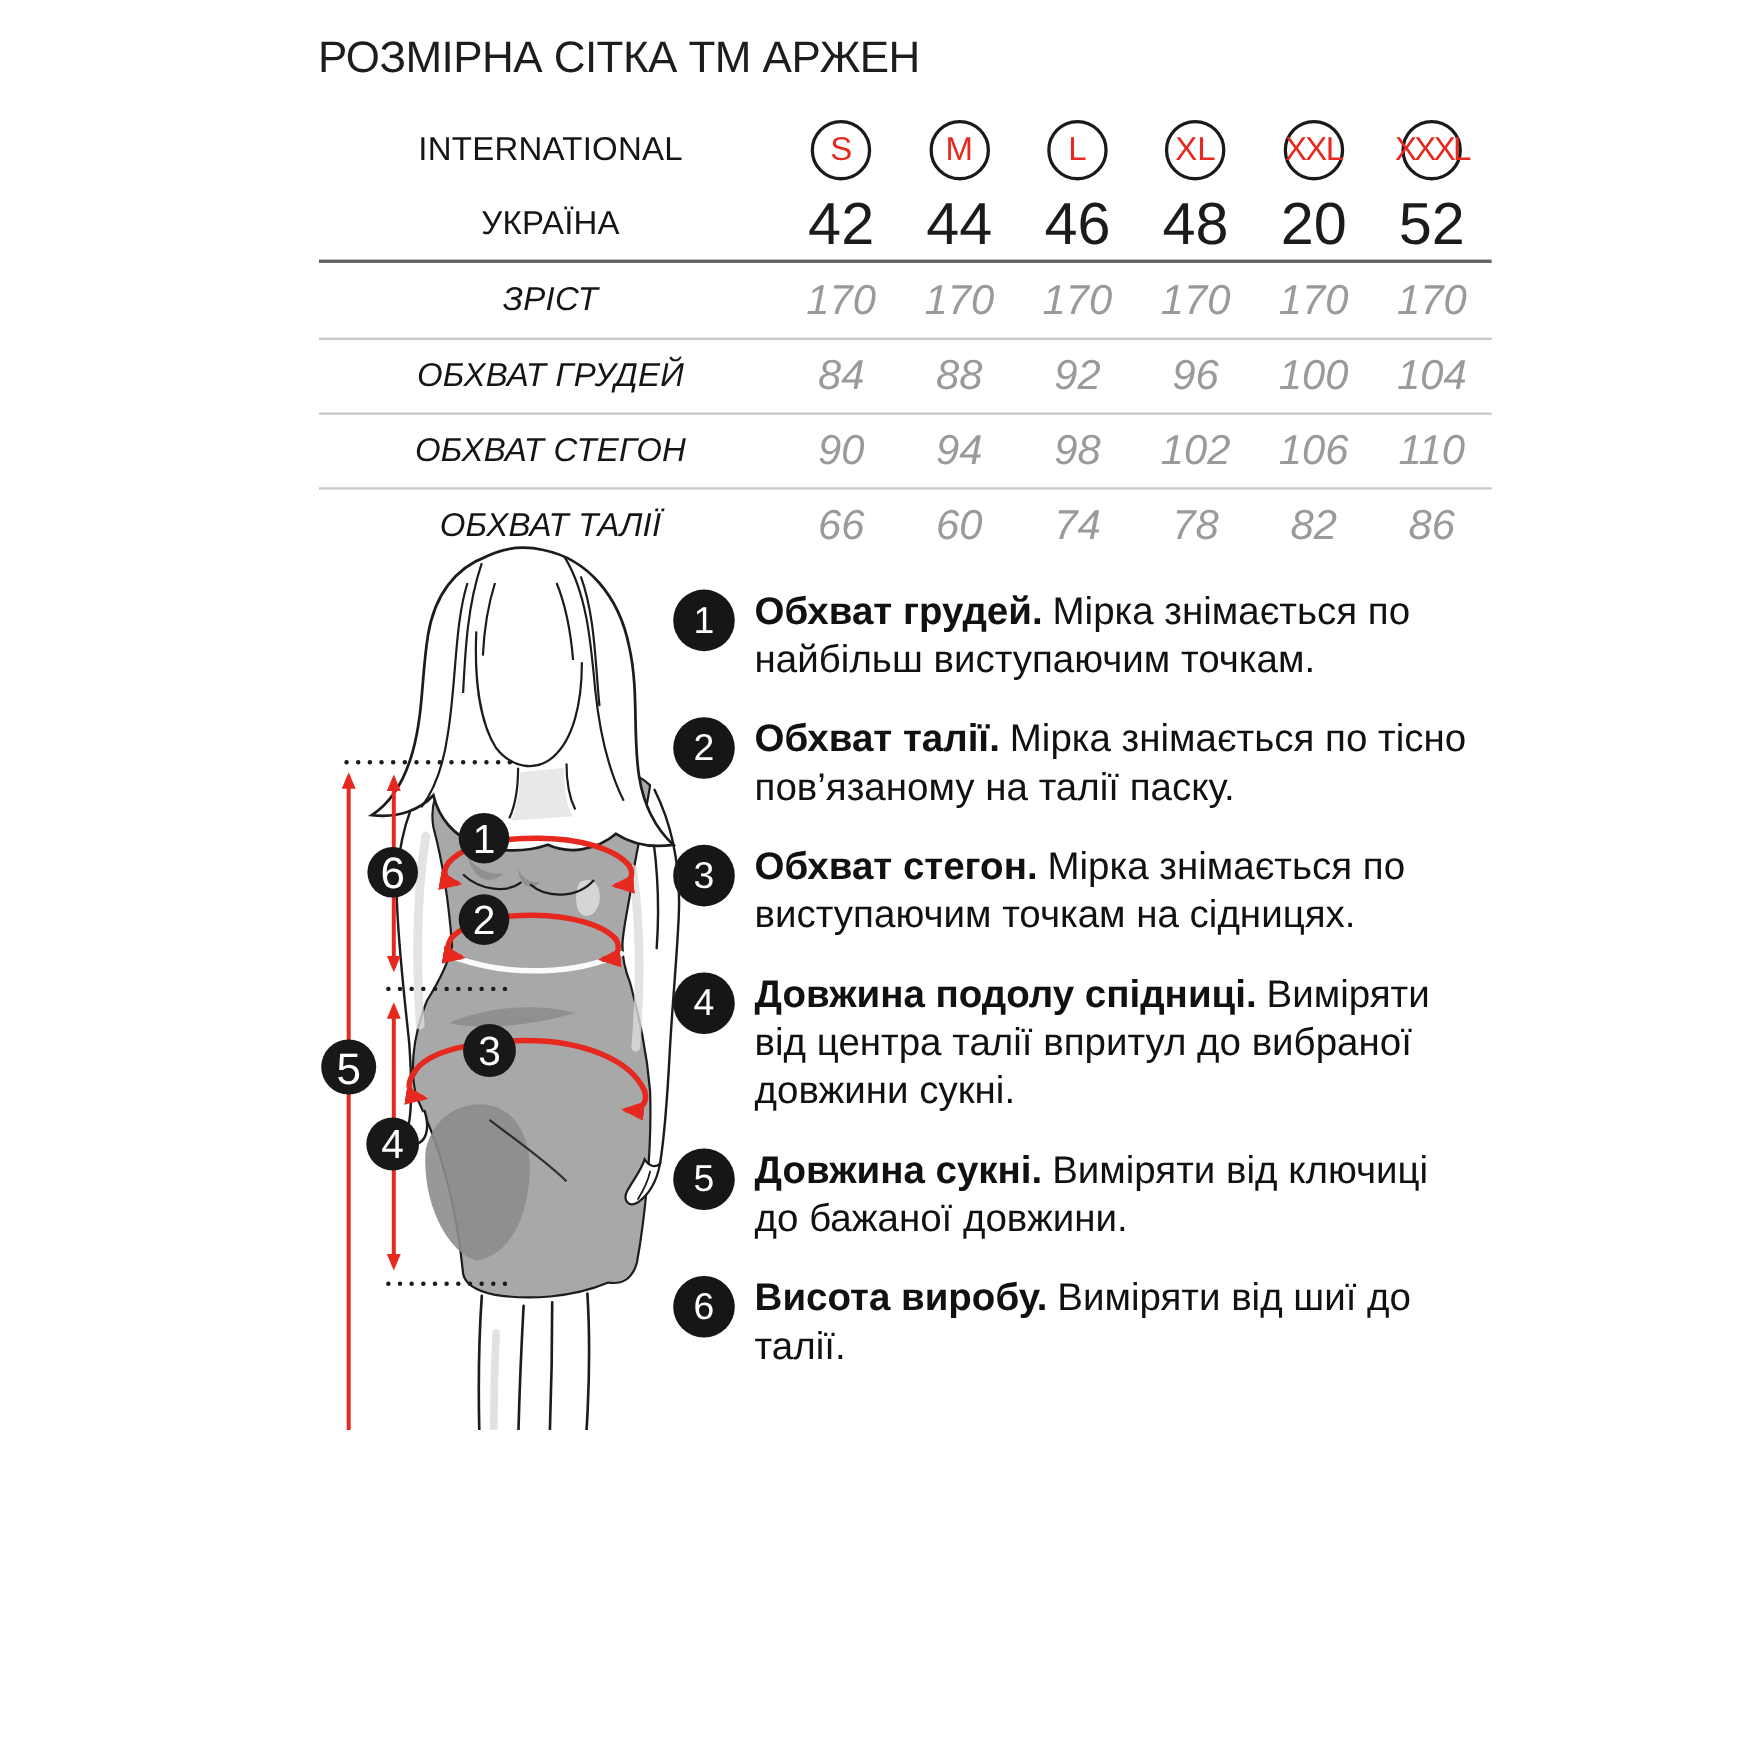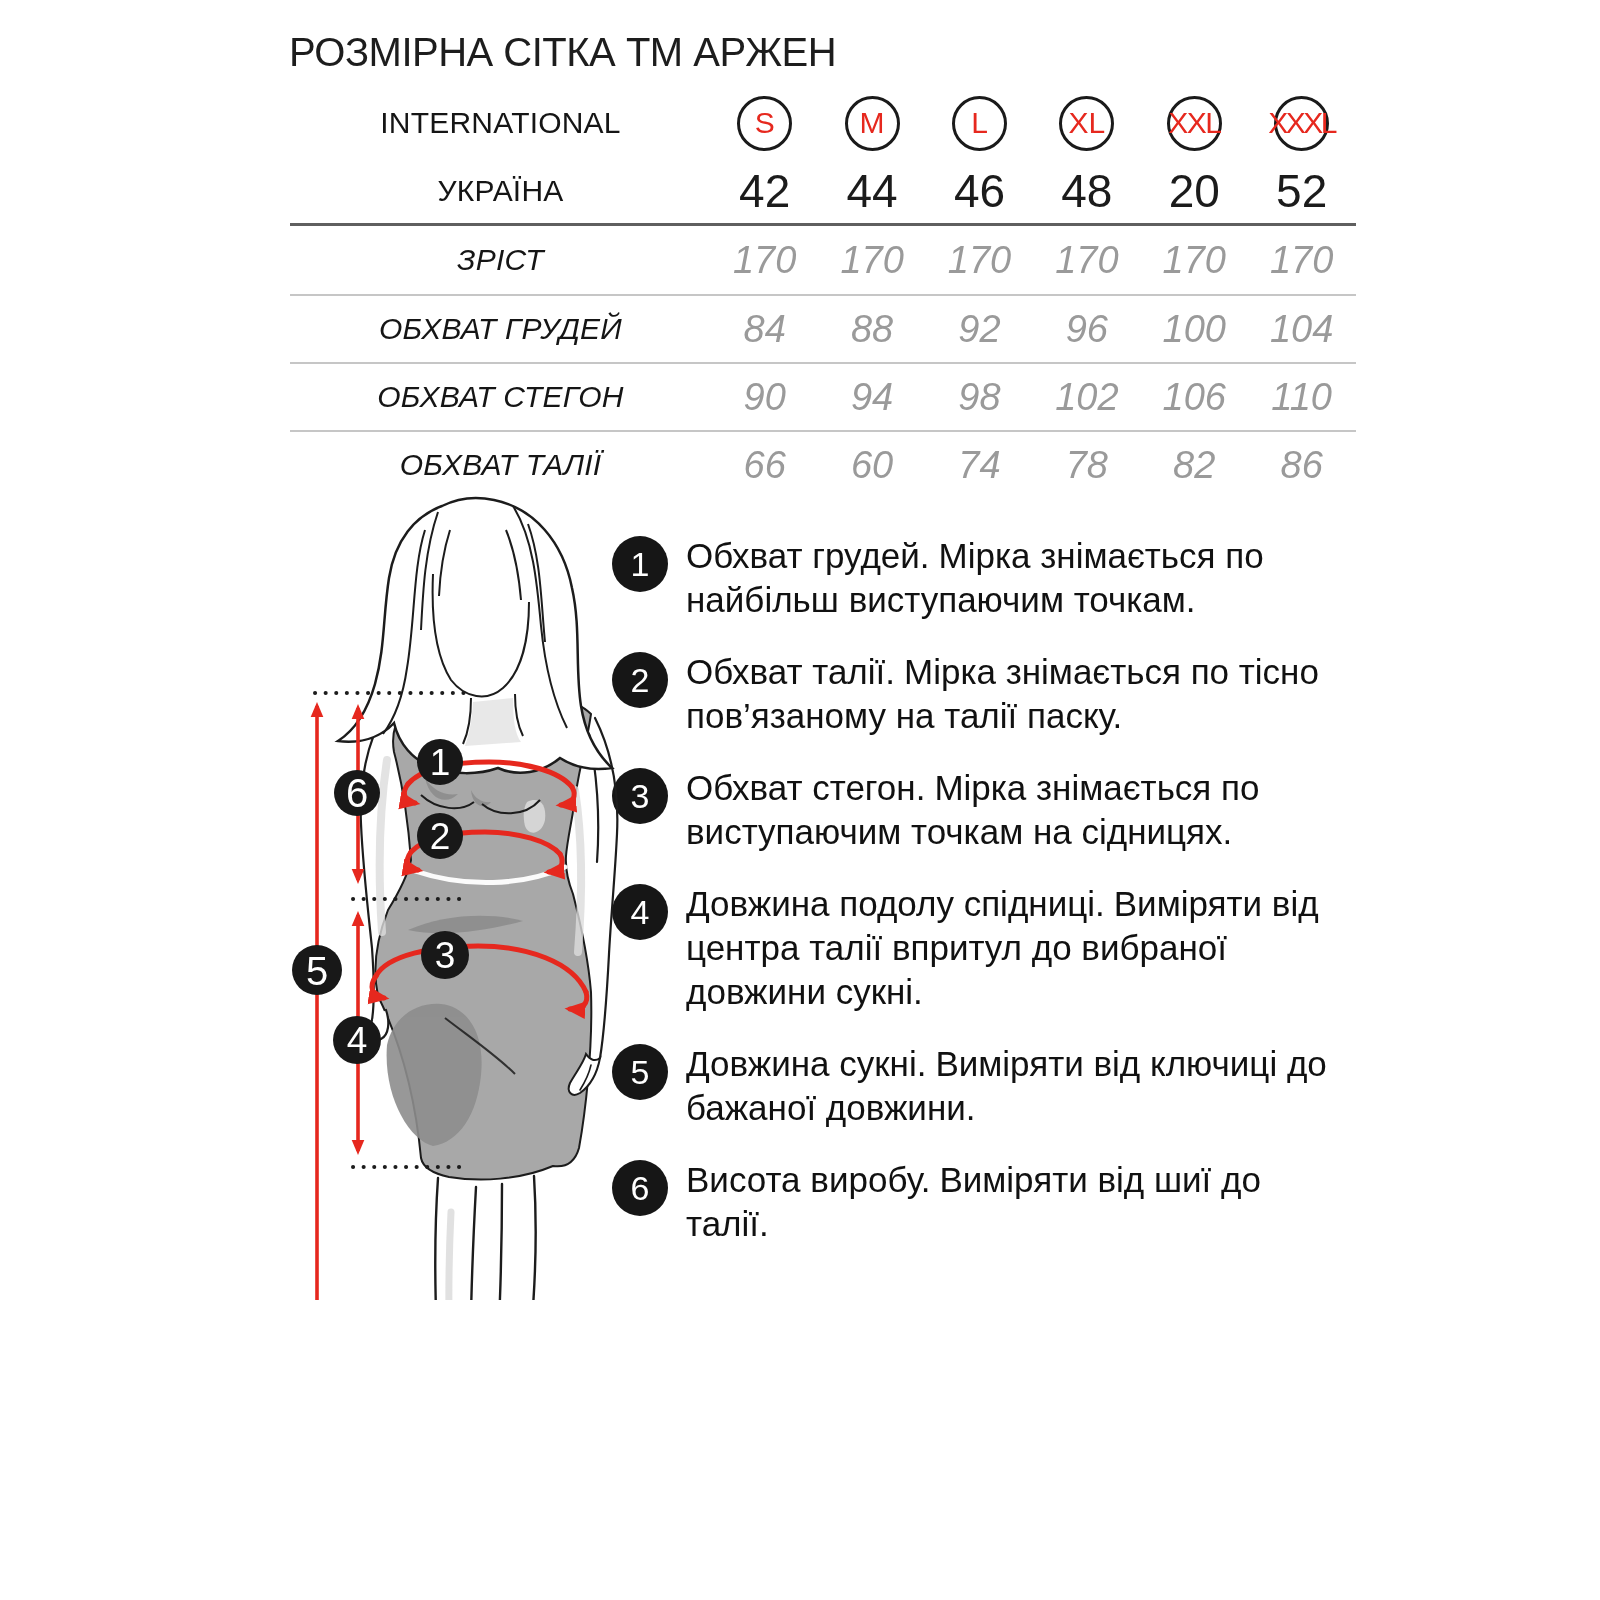--- a/index.html
+++ b/index.html
@@ -6,49 +6,49 @@
   #canvas{
     position:relative;width:1600px;height:1300px;background:#ffffff;overflow:hidden;
     font-family:"Liberation Sans","DejaVu Sans",sans-serif;color:#1c1c1c;
   }
   
   .title{
     position:absolute;left:289px;top:30px;font-size:40px;font-weight:400;
     letter-spacing:-0.5px;color:#1d1d1d;white-space:nowrap;
   }
   
-  .size-table{position:absolute;left:290px;top:87px;width:1066px;}
+  .size-table{position:absolute;left:290px;top:100px;width:1066px;}
   .t-row{display:grid;grid-template-columns:421px repeat(6,107.4px);align-items:center;}
   .t-row .cell{text-align:center;}
   .row-int{height:72px;}
   .row-ua{height:64px;}
   .row-meas{height:66px;border-top:2px solid #c6c6c6;font-style:italic;}
   .row-meas.first{border-top:3px solid #5f5f5f;height:68px;}
   .row-ua{height:64px;}
   .row-label{font-size:30px;color:#151515;letter-spacing:0.2px;text-align:left;}
-  .ua-val{font-size:46px;color:#1b1b1b;}
+  .ua-val{font-size:54px;color:#1b1b1b;}
   .val{font-size:38px;color:#9a9a9a;}
   .size-circle{
     width:55px;height:55px;border:3px solid #1a1a1a;border-radius:50%;
     display:inline-flex;align-items:center;justify-content:center;
     box-sizing:border-box;overflow:visible;
   }
   .size-circle span{font-size:30px;color:#e6281e;white-space:nowrap;}
   .t-row .cell:nth-child(6) .size-circle span{letter-spacing:-1.5px;}
   .t-row .cell:nth-child(7) .size-circle span{letter-spacing:-2.5px;}
   
   .legend{position:absolute;left:612px;top:534px;width:760px;}
   .legend-item{display:flex;align-items:flex-start;margin-bottom:28px;}
   .legend-num{
     flex:0 0 56px;width:56px;height:56px;border-radius:50%;background:#161616;
     color:#fff;font-size:34px;display:flex;align-items:center;justify-content:center;
     margin-right:18px;margin-top:2px;
   }
   .legend-text{width:650px;font-size:35px;line-height:44px;color:#111;}
-  .legend-text b{font-weight:400;margin-right:9px;}
+  .legend-text b{font-weight:700;margin-right:9px;}
   
   .figure-wrap{position:absolute;left:275px;top:490px;width:360px;height:1115px;}
 </style>
 </head>
 <body>
 
 <div id="canvas">
 
   <div class="title">РОЗМІРНА СІТКА ТМ АРЖЕН</div>
 

